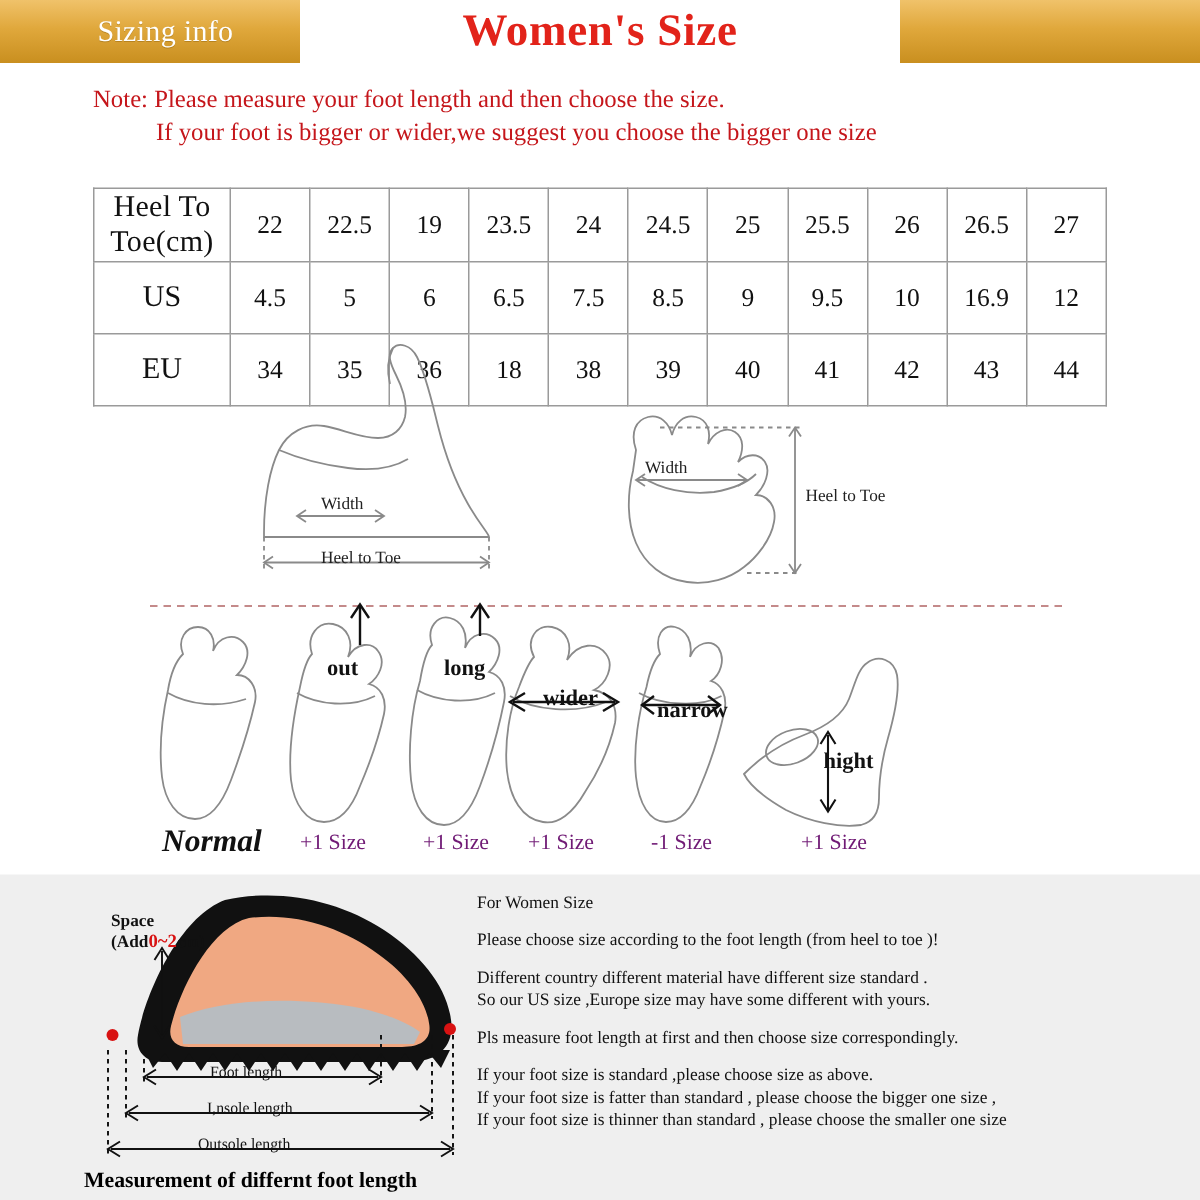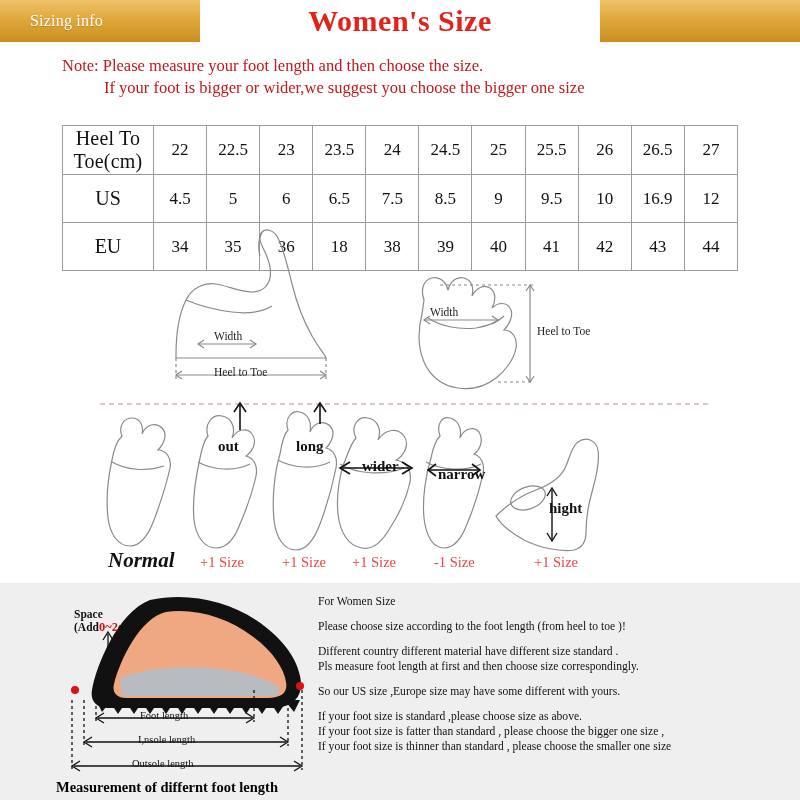--- a/index.html
+++ b/index.html
@@ -20,25 +20,26 @@
     position: absolute;
     left: 0; top: 0;
     width: 800px;
     height: 42px;
     background: linear-gradient(to bottom, #f0c26a 0%, #e0a83c 45%, #c98f1f 100%);
     display: flex;
     align-items: center;
   }
   .header-left {
     color: #ffffff;
-    font-size: 16px;
+    font-size: 20px;
     padding-left: 30px;
     letter-spacing: .2px;
     white-space: nowrap;
     text-shadow: 0 1px 0 rgba(120,80,0,.35);
+    margin-left: 35px;
   }
   .header-title {
     position: absolute;
     left: 200px;
     top: 0;
     width: 400px;
     height: 42px;
     background: #ffffff;
     color: #e2231a;
     font-size: 30px;
@@ -105,21 +106,21 @@
   }
 
   
   .fp-word {
     font-size: 15px;
     font-weight: bold;
     color: #111;
   }
   .fp-size {
     font-size: 14.5px;
-    color: #ef4444;
+    color: #701a75;
   }
   .fp-normal {
     font-family: "Liberation Serif", serif;
     font-size: 21px;
     font-style: italic;
     color: #111;
     font-weight: bold;
   }
 
   
@@ -187,21 +188,21 @@
   <div class="line1">Note: Please measure your foot length and then choose the size.</div>
   <div class="line2">If your foot is bigger or wider,we suggest you choose the bigger one size</div>
 </div>
 
 <table class="size-table">
   <tbody>
       <tr>
     <td class="hdr-small">Heel To Toe(cm)</td>
     <td>22</td>
     <td>22.5</td>
-    <td>23</td>
+    <td>19</td>
     <td>23.5</td>
     <td>24</td>
     <td>24.5</td>
     <td>25</td>
     <td>25.5</td>
     <td>26</td>
     <td>26.5</td>
     <td>27</td>
   </tr>
   <tr>
@@ -439,18 +440,18 @@
 </div>
 <div class="len-label" style="left:140px; top:710px;">Foot length</div>
 <div class="len-label" style="left:138px; top:734px;">I,nsole length</div>
 <div class="len-label" style="left:132px; top:758px;">Outsole length</div>
 <div class="measure-caption">Measurement of differnt foot length</div>
 
 <div class="bottom-text">
   <p>For Women Size</p>
   <p>Please choose size according to the foot length (from heel to toe )!</p>
   <p class="tight">Different country different material have different size standard .</p>
+  <p>So our US size ,Europe size may have some different with yours.</p>
   <p>Pls measure foot length at first and then choose size correspondingly.</p>
-  <p>So our US size ,Europe size may have some different with yours.</p>
   <p class="tight">If your foot size is standard ,please choose size as above.</p>
   <p class="tight">If your foot size is fatter than standard , please choose the bigger one size ,</p>
   <p>If your foot size is thinner than standard , please choose the smaller one size</p>
 </div>
 
 </body></html>

